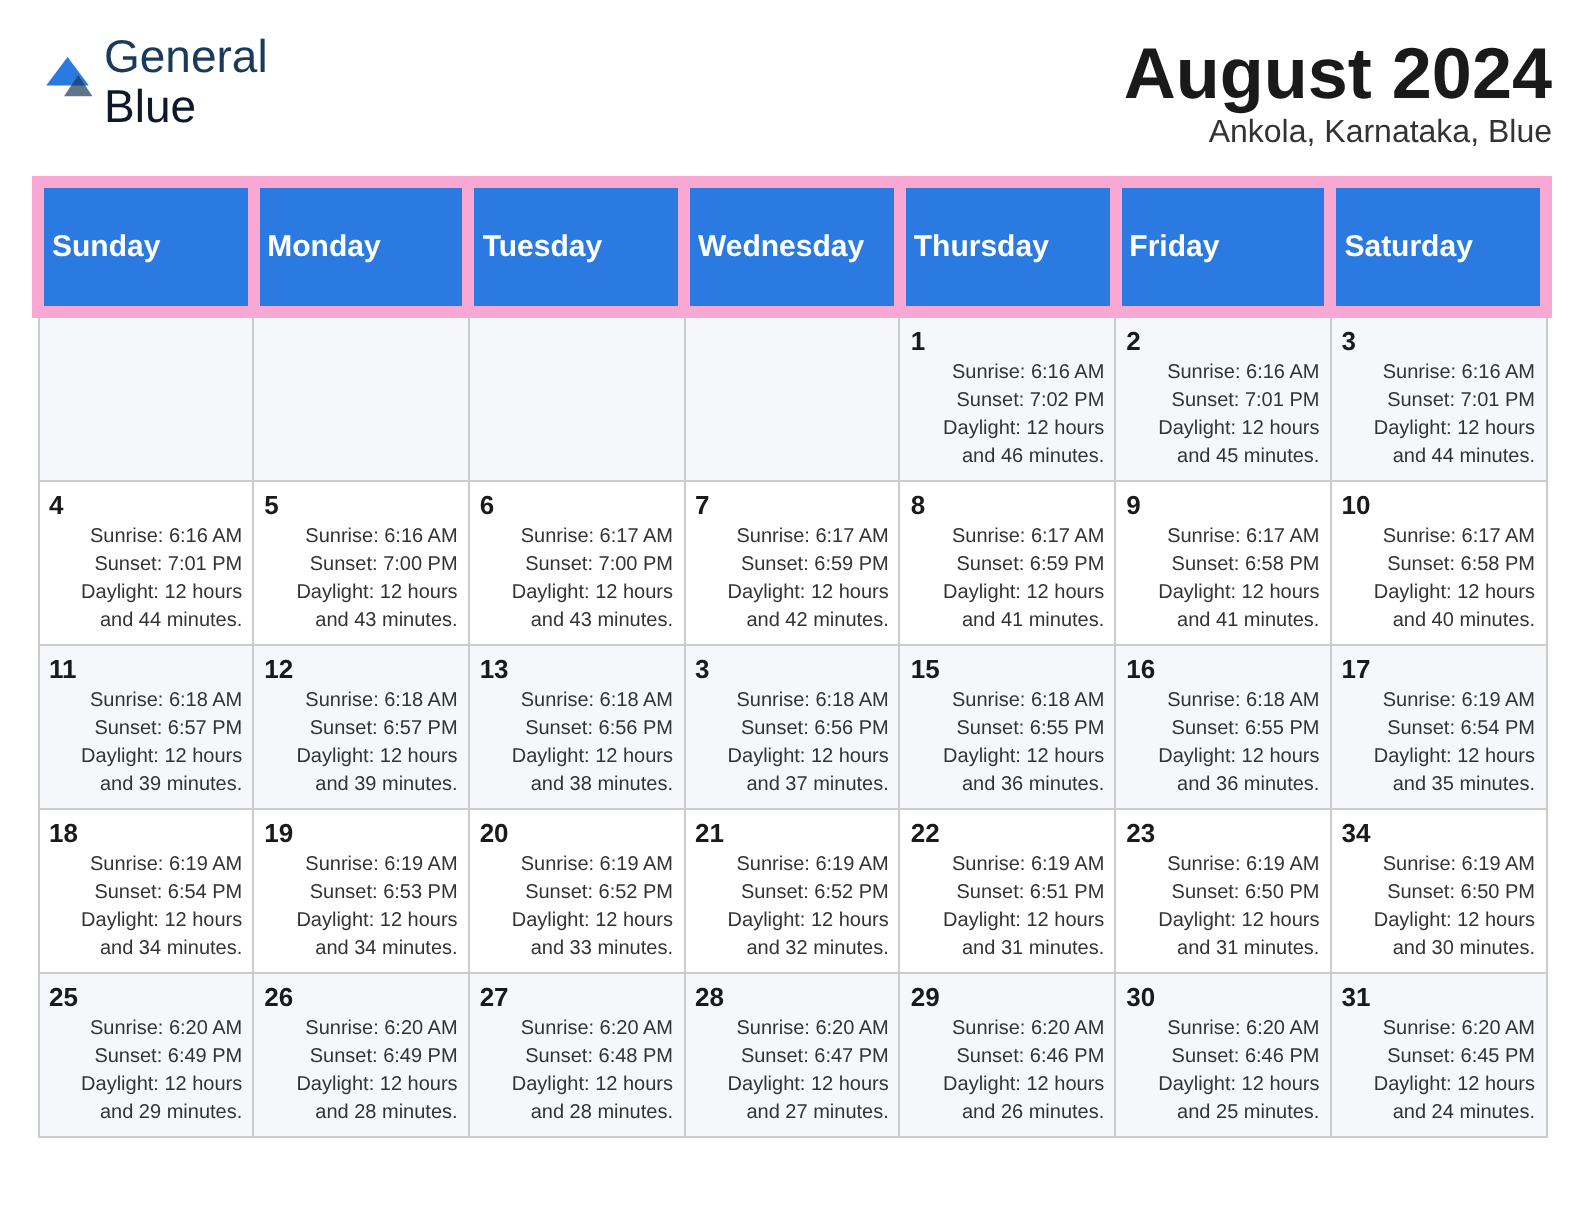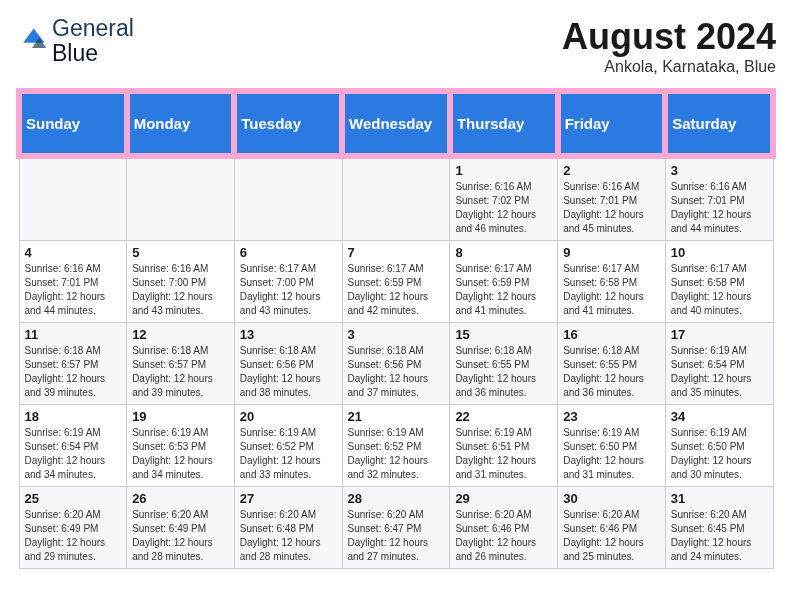--- a/index.html
+++ b/index.html
@@ -75,20 +75,21 @@
     .day-number {
       font-size: 13px;
       font-weight: bold;
       color: #1a1a1a;
       margin-bottom: 2px;
     }
     .day-info {
       font-size: 10px;
       color: #333;
       line-height: 1.4;
+      text-align: right;
     }
     .empty-cell {
       background: #f5f7fa !important;
     }
   </style>
 </head>
 <body>
 
 <div class="header">
   <div class="logo">

